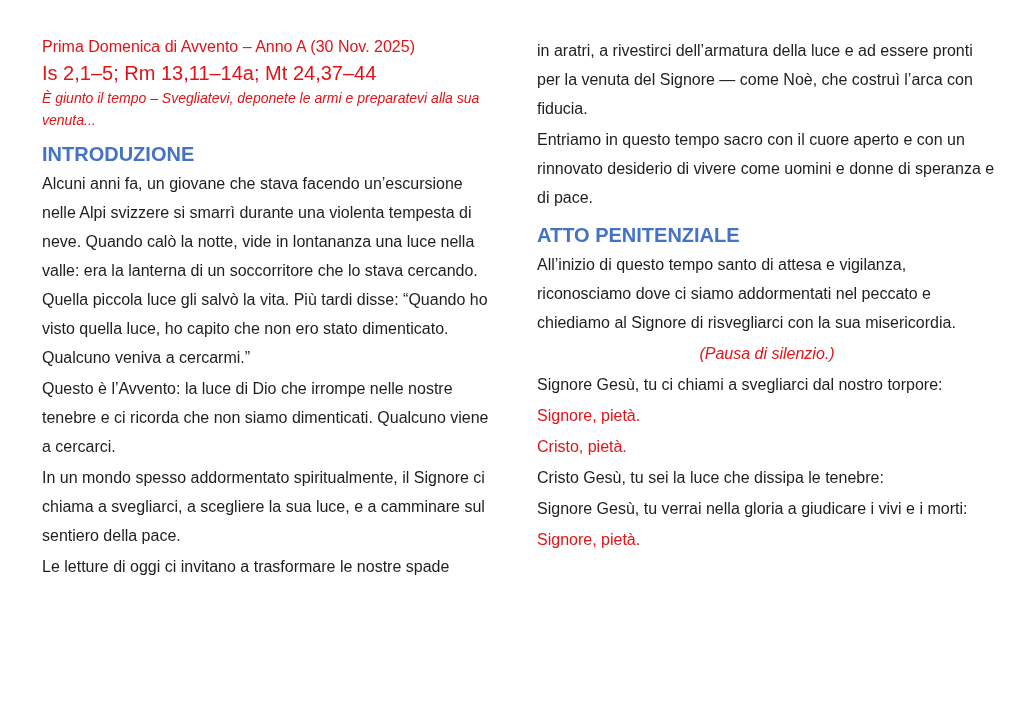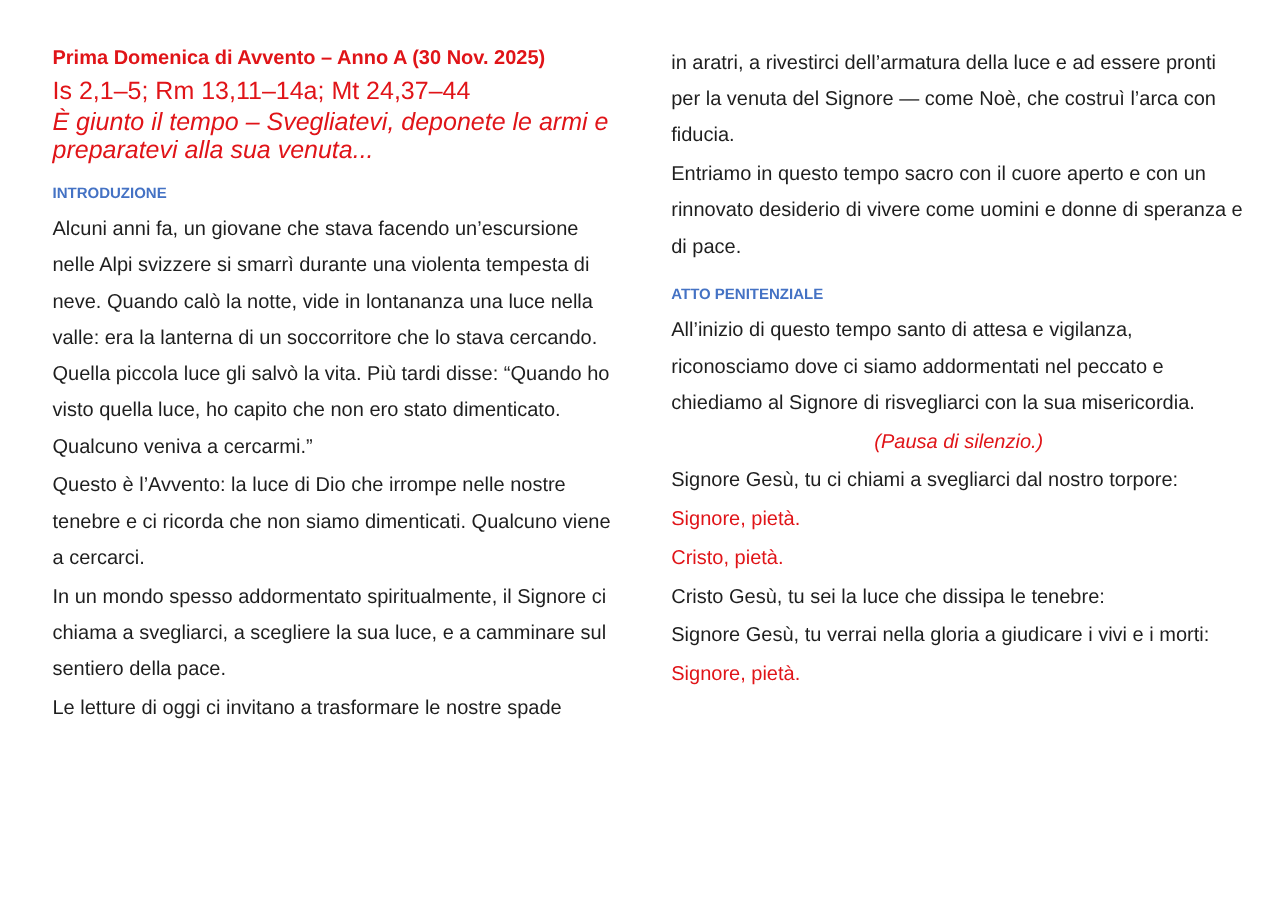--- a/index.html
+++ b/index.html
@@ -30,40 +30,40 @@
     position: absolute;
     top: 36px;
     font-size: 16px;
   }
   .col-left  { left: 42px;  width: 450px; }
   .col-right { left: 537px; width: 460px; }
 
   .doc-title {
     margin: 0 0 4px 0;
     font-size: 16px;
-    font-weight: bold;
+    font-weight: normal;
     line-height: 22px;
     color: var(--title-red);
   }
   .readings {
     margin: 0 0 3px 0;
     font-size: 20px;
     line-height: 22px;
     color: var(--title-red);
   }
   .theme {
     margin: 0;
-    font-size: 20px;
+    font-size: 14px;
     font-style: italic;
     line-height: 22px;
     color: var(--title-red);
   }
   h2.section {
     margin: 12px 0 4px 0;
-    font-size: 12px;
+    font-size: 20px;
     font-weight: bold;
     line-height: 22px;
     color: var(--section-blue);
   }
   p.body {
     margin: 0 0 2px 0;
     line-height: 29px;
   }
   p.rubric {
     color: var(--title-red);

